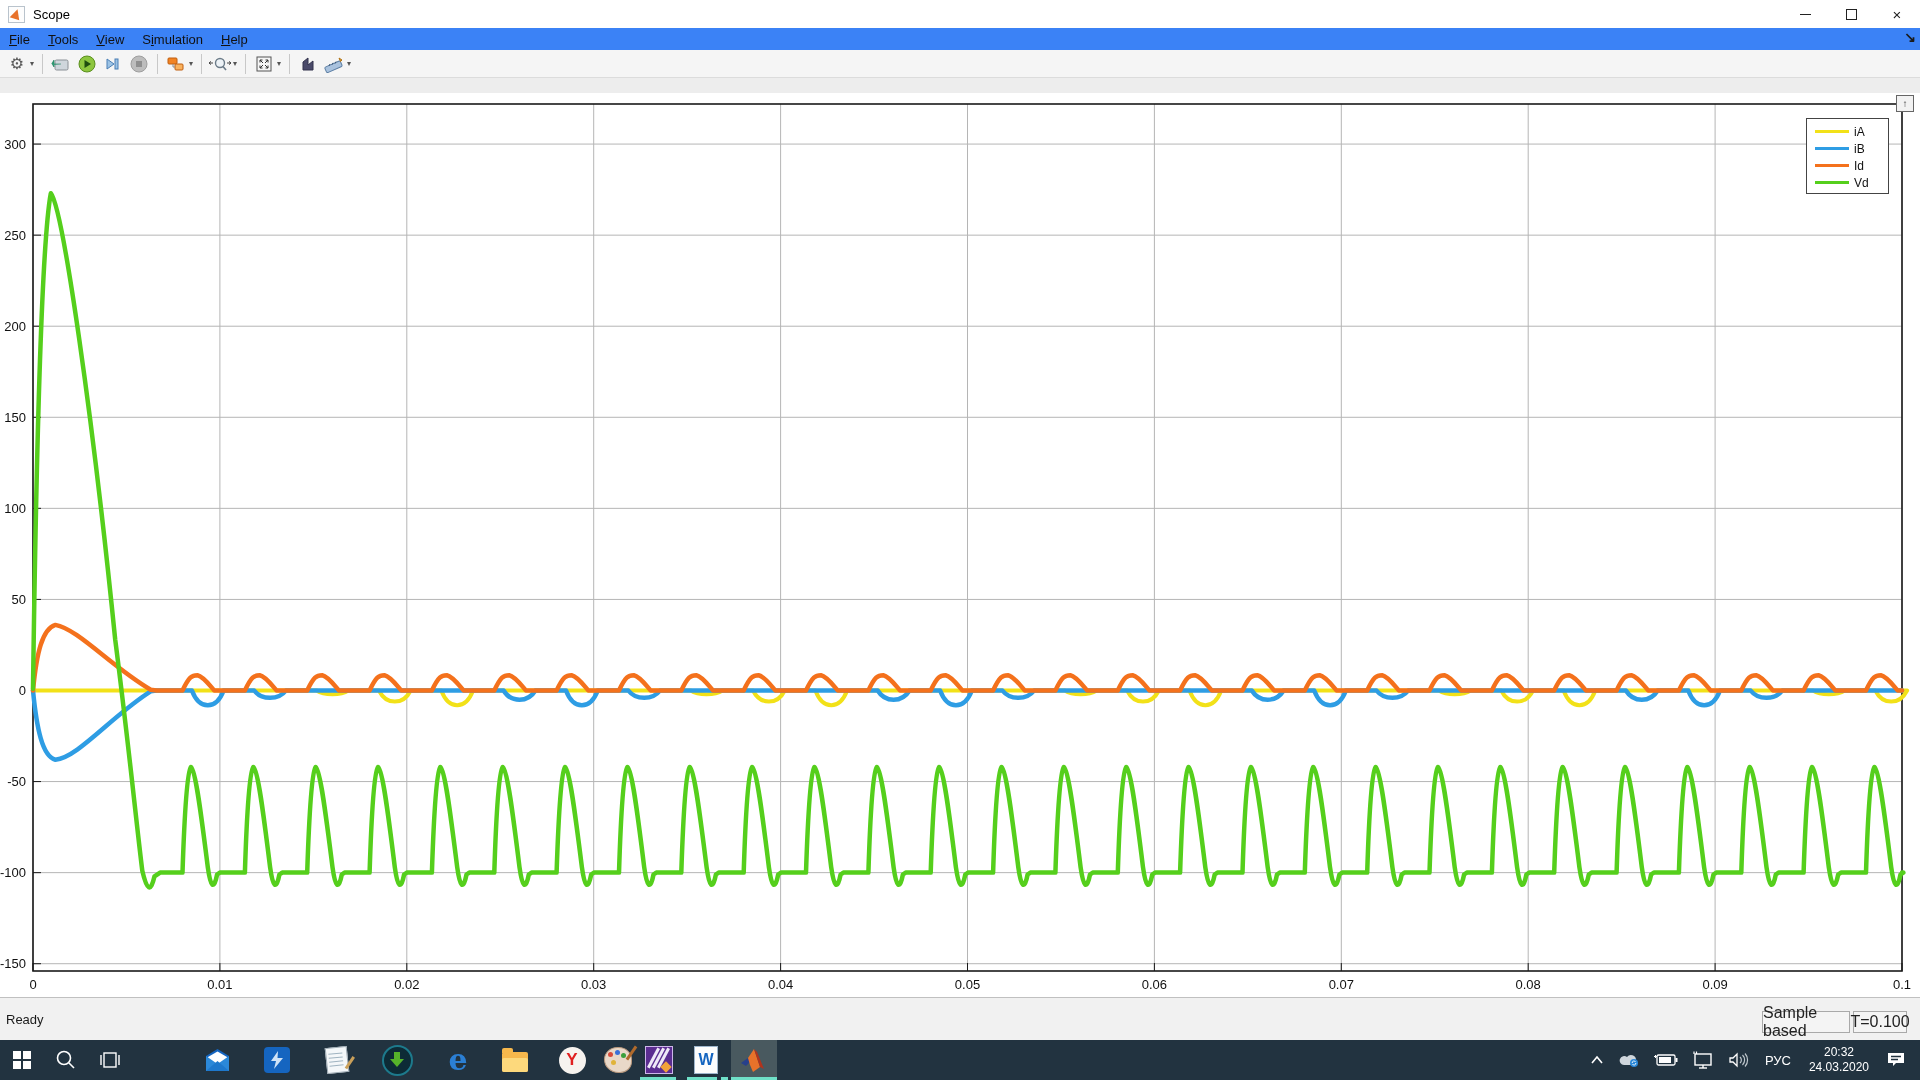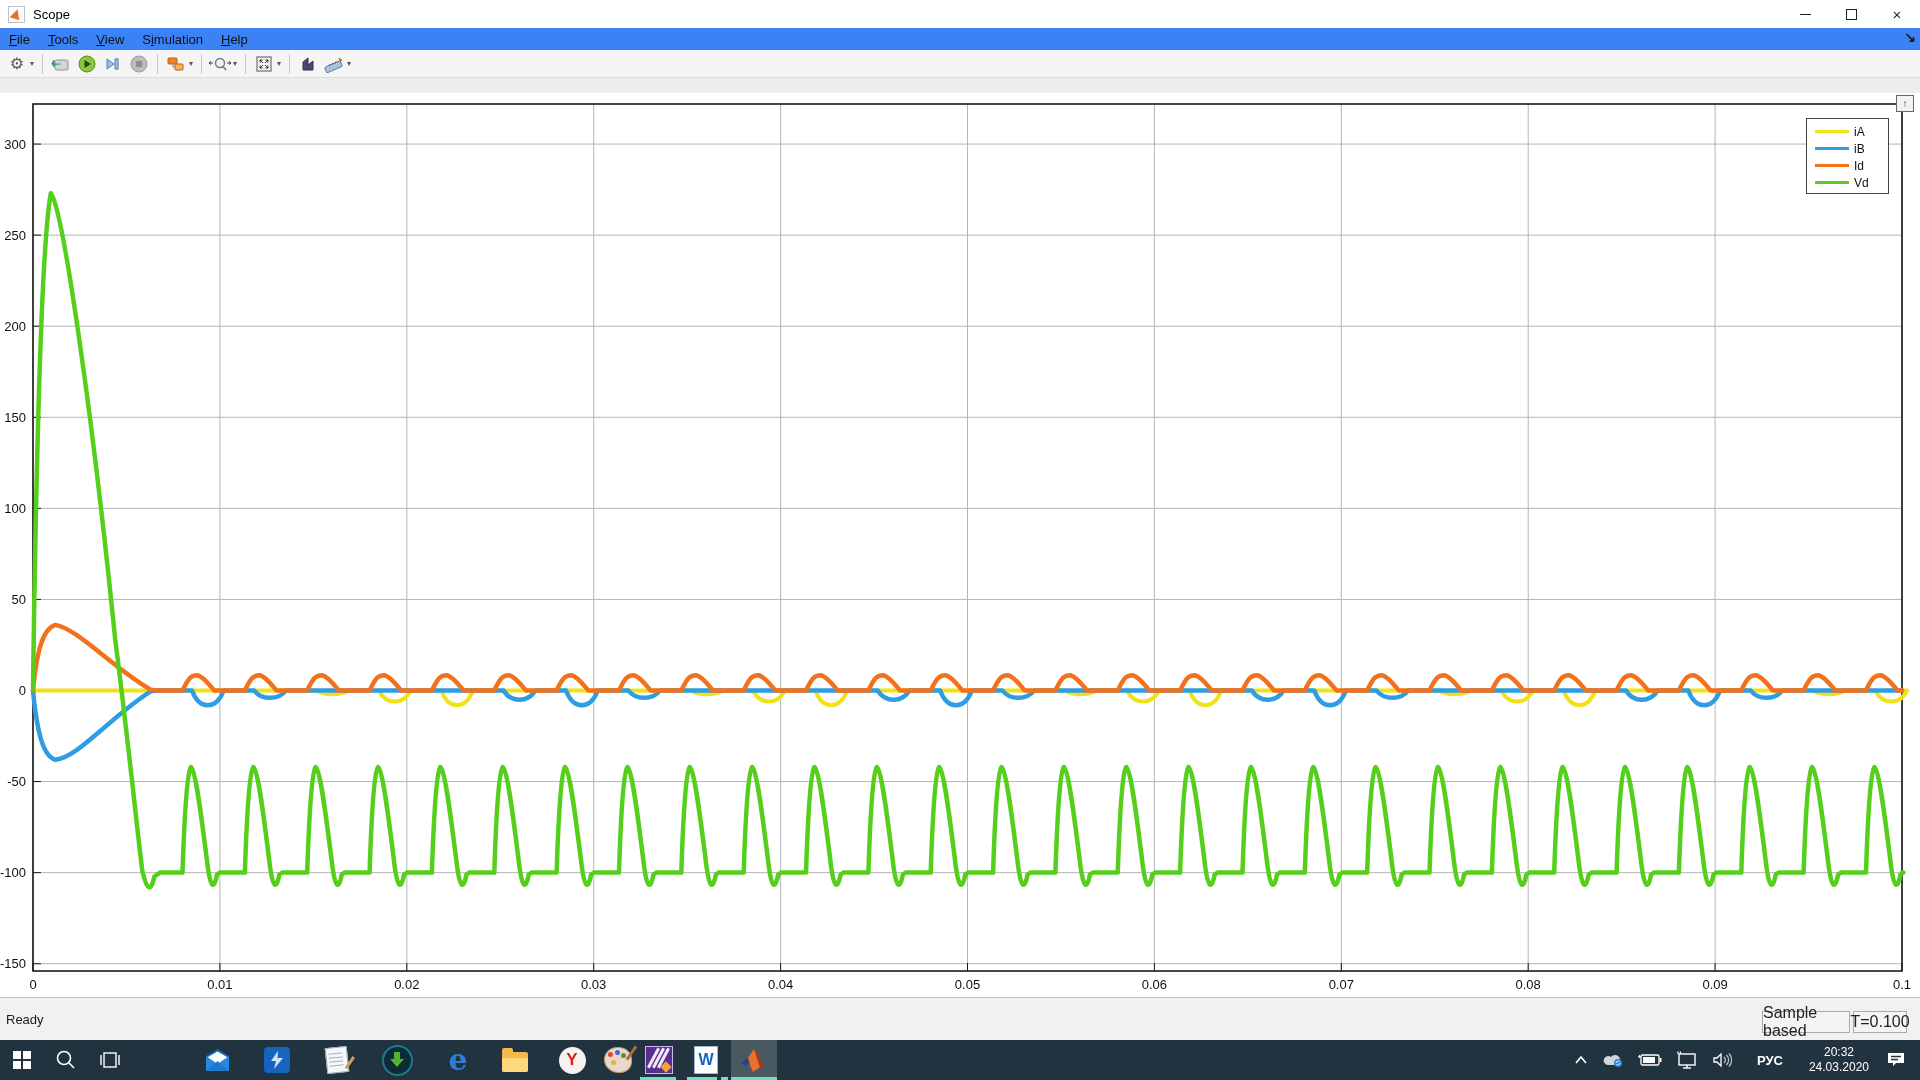--- a/index.html
+++ b/index.html
@@ -34,21 +34,21 @@
   .status-left{position:absolute;left:6px;top:14px;}
   .status-box{position:absolute;top:13px;height:22px;border:1px solid #a9a9a9;background:#f4f4f4;display:flex;align-items:center;justify-content:center;font-size:16px;color:#222;box-sizing:border-box;}
   .sample-box{left:1762px;width:88px;}
   .time-box{left:1853px;width:54px;}
   .taskbar{position:absolute;left:0;top:1040px;width:1920px;height:40px;background:#223340;}
   .tb-item{position:absolute;top:0;width:44px;height:40px;display:flex;align-items:center;justify-content:center;}
   .tb-underline{position:absolute;bottom:0;height:3px;background:#6fe0c8;}
   .tb-active-bg{position:absolute;left:731px;top:0;width:46px;height:40px;background:#49595f;}
   .tray{position:absolute;right:0;top:0;height:40px;display:flex;align-items:center;color:#fff;}
   .tray-item{display:flex;align-items:center;justify-content:center;margin:0 7px;}
-  .lang-label{font-size:13px;margin:0 16px;font-weight:bold;}
+  .lang-label{font-size:13px;margin:0 8px;}
   .clock{display:flex;flex-direction:column;align-items:center;justify-content:center;font-size:12px;line-height:15px;margin:0 10px;}
   .edge-e{font-size:30px;font-weight:bold;color:#2b7fd4;font-family:"DejaVu Serif",serif;line-height:30px;}
   .yandex-circle{width:27px;height:27px;border-radius:50%;background:#f6f3ef;display:flex;align-items:center;justify-content:center;color:#e02020;font-weight:bold;font-size:17px;}
   .word-page{width:22px;height:26px;background:#fdfdfd;border:1px solid #9fb6cc;display:flex;align-items:center;justify-content:center;color:#1565c0;font-weight:bold;font-size:16px;}
   .purple-app{width:26px;height:26px;background:#5b2d91;border:1px solid #cdb6ea;position:relative;overflow:hidden;}
   .purple-app .q1,.purple-app .q2,.purple-app .q3{position:absolute;width:3px;height:22px;background:#efe9f8;transform:rotate(28deg);top:0;}
   .purple-app .q1{left:6px}.purple-app .q2{left:11px}.purple-app .q3{left:16px}
   .purple-app .diamond{position:absolute;right:2px;bottom:2px;width:8px;height:8px;background:#f2a33a;transform:rotate(45deg);}
   .bolt-app{width:26px;height:26px;border-radius:4px;background:#1565c0;display:flex;align-items:center;justify-content:center;}
   .folder{position:relative;width:26px;height:20px;background:#f7b84c;border-radius:2px;margin-top:4px;}

